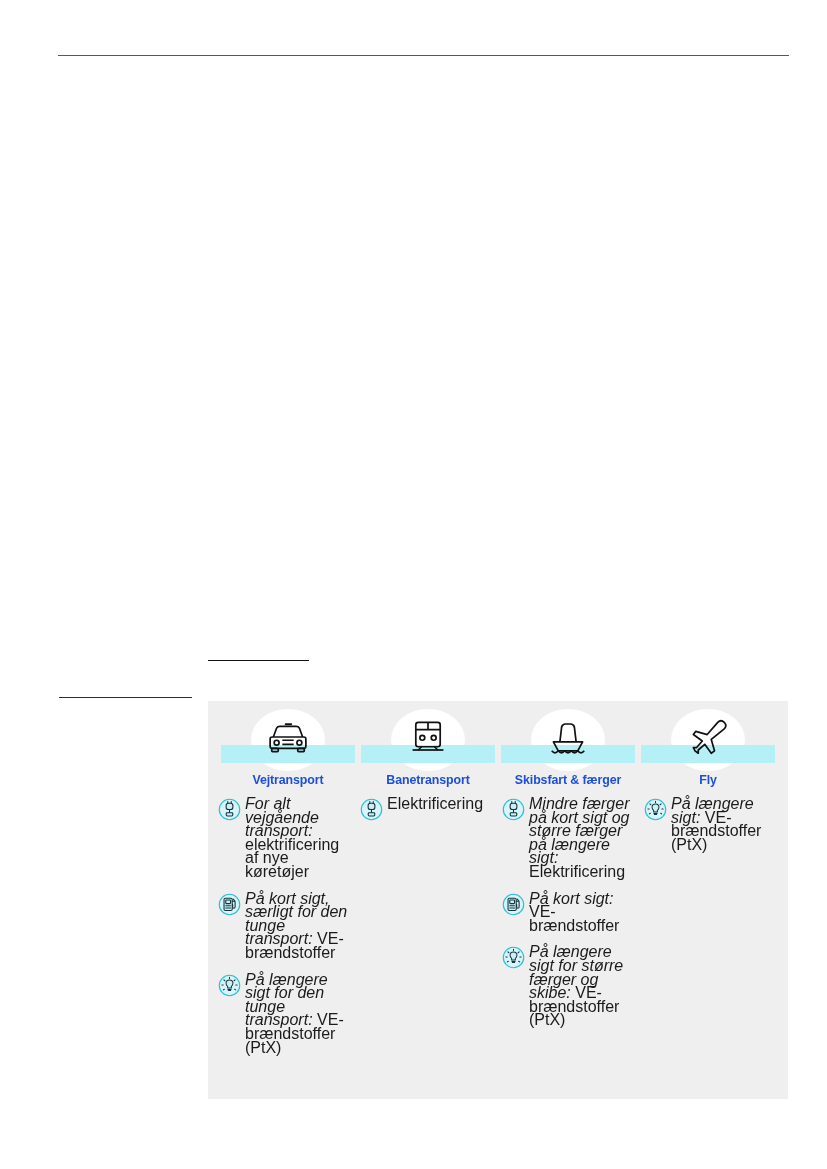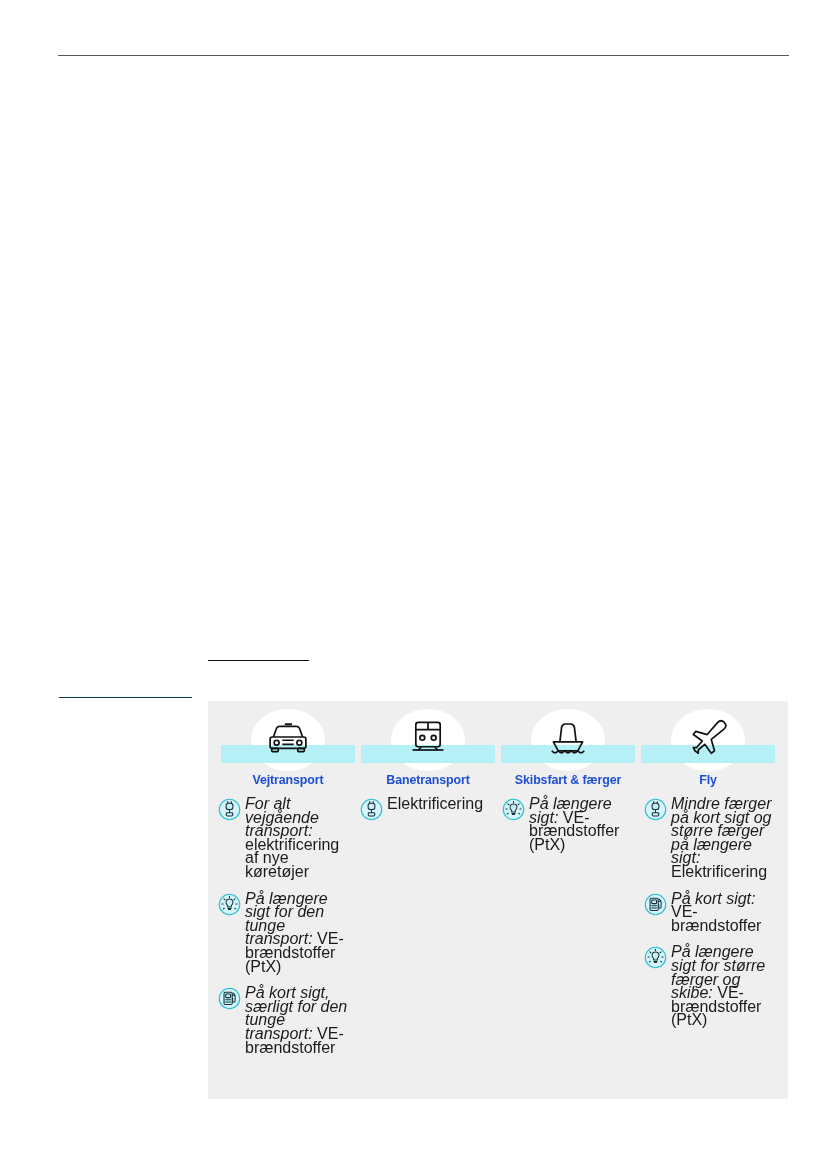--- a/index.html
+++ b/index.html
@@ -238,67 +238,54 @@
               <path d="M13.6 7.4 L13.6 4.8 M18.4 7.4 L18.4 4.8"></path>
               <path d="M16 16 L16 20.5"></path>
               <path d="M12.6 20.5 L19.4 20.5 Q20.6 20.5 20.6 21.8 L20.6 23.4 Q20.6 25 19 25 L13 25 Q11.4 25 11.4 23.4 L11.4 21.8 Q11.4 20.5 12.6 20.5 Z" fill="#cdeef5"></path>
             </g>
           </svg>
           <div class="bullet-text"><em>For alt vejgående transport:</em> elektrificering af nye køretøjer</div>
         </div>
         <div class="bullet">
           <svg class="bullet-icon" viewBox="0 0 32 32">
             <circle cx="16" cy="16" r="14.2" fill="#d7f5fa" stroke="#2bbfd4" stroke-width="1.6"></circle>
-            <g fill="none" stroke="#13343d" stroke-width="1.4" stroke-linecap="round">
-              <path d="M16 8.4 Q20.8 8.4 20.8 12.8 Q20.8 15.4 18.6 17.2 L18.6 19.6 L13.4 19.6 L13.4 17.2 Q11.2 15.4 11.2 12.8 Q11.2 8.4 16 8.4 Z" fill="#cdeef5"></path>
-              <path d="M13.8 21.4 L18.2 21.4 M14.4 23 L17.6 23"></path>
-              <path d="M16 4.6 L16 6.4 M8.2 8.2 L9.6 9.4 M23.8 8.2 L22.4 9.4 M5.4 15.4 L7.2 15.4 M24.8 15.4 L26.6 15.4 M7.4 22.2 L8.8 21.2 M24.6 22.2 L23.2 21.2"></path>
-            </g>
-          </svg>
-          <div class="bullet-text"><em>På længere sigt for den tunge transport:</em> VE-brændstoffer (PtX)</div>
-        </div>
-        <div class="bullet">
-          <svg class="bullet-icon" viewBox="0 0 32 32">
-            <circle cx="16" cy="16" r="14.2" fill="#d7f5fa" stroke="#2bbfd4" stroke-width="1.6"></circle>
             <g fill="none" stroke="#13343d" stroke-width="1.5" stroke-linecap="round" stroke-linejoin="round">
               <rect x="8.4" y="7.2" width="11.4" height="17.2" rx="1.8" fill="#cdeef5"></rect>
               <rect x="10.8" y="9.8" width="6.6" height="5" rx="0.8"></rect>
               <path d="M10.8 17.8 L17.4 17.8 M10.8 20.8 L17.4 20.8"></path>
               <path d="M19.8 11.4 L22.6 11.4 Q23.8 11.4 23.8 12.8 L23.8 19.4 Q23.8 21.2 22 21.2 Q20.4 21.2 20.4 19.6 L20.4 15.8"></path>
               <path d="M21.2 8.6 L23.6 11.2"></path>
             </g>
           </svg>
           <div class="bullet-text"><em>På kort sigt, særligt for den tunge transport:</em> VE-brændstoffer</div>
         </div>
+        <div class="bullet">
+          <svg class="bullet-icon" viewBox="0 0 32 32">
+            <circle cx="16" cy="16" r="14.2" fill="#d7f5fa" stroke="#2bbfd4" stroke-width="1.6"></circle>
+            <g fill="none" stroke="#13343d" stroke-width="1.4" stroke-linecap="round">
+              <path d="M16 8.4 Q20.8 8.4 20.8 12.8 Q20.8 15.4 18.6 17.2 L18.6 19.6 L13.4 19.6 L13.4 17.2 Q11.2 15.4 11.2 12.8 Q11.2 8.4 16 8.4 Z" fill="#cdeef5"></path>
+              <path d="M13.8 21.4 L18.2 21.4 M14.4 23 L17.6 23"></path>
+              <path d="M16 4.6 L16 6.4 M8.2 8.2 L9.6 9.4 M23.8 8.2 L22.4 9.4 M5.4 15.4 L7.2 15.4 M24.8 15.4 L26.6 15.4 M7.4 22.2 L8.8 21.2 M24.6 22.2 L23.2 21.2"></path>
+            </g>
+          </svg>
+          <div class="bullet-text"><em>På længere sigt for den tunge transport:</em> VE-brændstoffer (PtX)</div>
+        </div>
       </div>
     <div class="col">
         <div class="bullet">
           <svg class="bullet-icon" viewBox="0 0 32 32">
             <circle cx="16" cy="16" r="14.2" fill="#d7f5fa" stroke="#2bbfd4" stroke-width="1.6"></circle>
             <g fill="none" stroke="#13343d" stroke-width="1.5" stroke-linecap="round">
               <rect x="11.3" y="7.4" width="9.4" height="8.6" rx="3.2" fill="#cdeef5"></rect>
               <path d="M13.6 7.4 L13.6 4.8 M18.4 7.4 L18.4 4.8"></path>
               <path d="M16 16 L16 20.5"></path>
               <path d="M12.6 20.5 L19.4 20.5 Q20.6 20.5 20.6 21.8 L20.6 23.4 Q20.6 25 19 25 L13 25 Q11.4 25 11.4 23.4 L11.4 21.8 Q11.4 20.5 12.6 20.5 Z" fill="#cdeef5"></path>
             </g>
           </svg>
           <div class="bullet-text">Elektrificering</div>
-        </div>
-      </div>
-    <div class="col">
-        <div class="bullet">
-          <svg class="bullet-icon" viewBox="0 0 32 32">
-            <circle cx="16" cy="16" r="14.2" fill="#d7f5fa" stroke="#2bbfd4" stroke-width="1.6"></circle>
-            <g fill="none" stroke="#13343d" stroke-width="1.4" stroke-linecap="round">
-              <path d="M16 8.4 Q20.8 8.4 20.8 12.8 Q20.8 15.4 18.6 17.2 L18.6 19.6 L13.4 19.6 L13.4 17.2 Q11.2 15.4 11.2 12.8 Q11.2 8.4 16 8.4 Z" fill="#cdeef5"></path>
-              <path d="M13.8 21.4 L18.2 21.4 M14.4 23 L17.6 23"></path>
-              <path d="M16 4.6 L16 6.4 M8.2 8.2 L9.6 9.4 M23.8 8.2 L22.4 9.4 M5.4 15.4 L7.2 15.4 M24.8 15.4 L26.6 15.4 M7.4 22.2 L8.8 21.2 M24.6 22.2 L23.2 21.2"></path>
-            </g>
-          </svg>
-          <div class="bullet-text"><em>På længere sigt:</em> VE-brændstoffer (PtX)</div>
         </div>
       </div>
     <div class="col">
         <div class="bullet">
           <svg class="bullet-icon" viewBox="0 0 32 32">
             <circle cx="16" cy="16" r="14.2" fill="#d7f5fa" stroke="#2bbfd4" stroke-width="1.6"></circle>
             <g fill="none" stroke="#13343d" stroke-width="1.5" stroke-linecap="round">
               <rect x="11.3" y="7.4" width="9.4" height="8.6" rx="3.2" fill="#cdeef5"></rect>
               <path d="M13.6 7.4 L13.6 4.8 M18.4 7.4 L18.4 4.8"></path>
               <path d="M16 16 L16 20.5"></path>
@@ -325,15 +312,28 @@
             <circle cx="16" cy="16" r="14.2" fill="#d7f5fa" stroke="#2bbfd4" stroke-width="1.6"></circle>
             <g fill="none" stroke="#13343d" stroke-width="1.4" stroke-linecap="round">
               <path d="M16 8.4 Q20.8 8.4 20.8 12.8 Q20.8 15.4 18.6 17.2 L18.6 19.6 L13.4 19.6 L13.4 17.2 Q11.2 15.4 11.2 12.8 Q11.2 8.4 16 8.4 Z" fill="#cdeef5"></path>
               <path d="M13.8 21.4 L18.2 21.4 M14.4 23 L17.6 23"></path>
               <path d="M16 4.6 L16 6.4 M8.2 8.2 L9.6 9.4 M23.8 8.2 L22.4 9.4 M5.4 15.4 L7.2 15.4 M24.8 15.4 L26.6 15.4 M7.4 22.2 L8.8 21.2 M24.6 22.2 L23.2 21.2"></path>
             </g>
           </svg>
           <div class="bullet-text"><em>På længere sigt for større færger og skibe:</em> VE-brændstoffer (PtX)</div>
         </div>
       </div>
+    <div class="col">
+        <div class="bullet">
+          <svg class="bullet-icon" viewBox="0 0 32 32">
+            <circle cx="16" cy="16" r="14.2" fill="#d7f5fa" stroke="#2bbfd4" stroke-width="1.6"></circle>
+            <g fill="none" stroke="#13343d" stroke-width="1.4" stroke-linecap="round">
+              <path d="M16 8.4 Q20.8 8.4 20.8 12.8 Q20.8 15.4 18.6 17.2 L18.6 19.6 L13.4 19.6 L13.4 17.2 Q11.2 15.4 11.2 12.8 Q11.2 8.4 16 8.4 Z" fill="#cdeef5"></path>
+              <path d="M13.8 21.4 L18.2 21.4 M14.4 23 L17.6 23"></path>
+              <path d="M16 4.6 L16 6.4 M8.2 8.2 L9.6 9.4 M23.8 8.2 L22.4 9.4 M5.4 15.4 L7.2 15.4 M24.8 15.4 L26.6 15.4 M7.4 22.2 L8.8 21.2 M24.6 22.2 L23.2 21.2"></path>
+            </g>
+          </svg>
+          <div class="bullet-text"><em>På længere sigt:</em> VE-brændstoffer (PtX)</div>
+        </div>
+      </div>
   </div>
 
 </div>
 
 </body></html>

